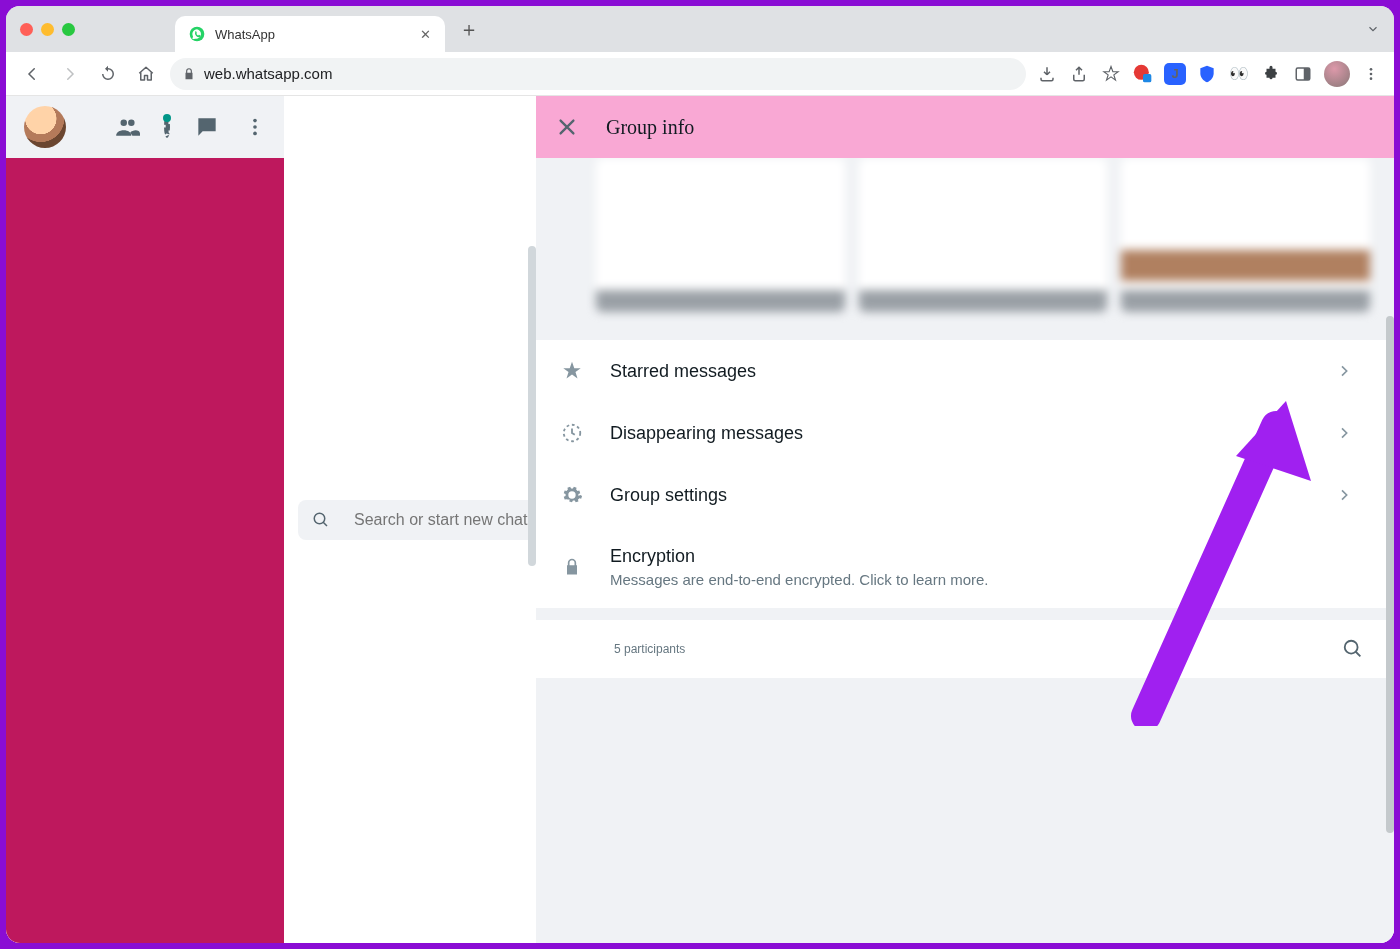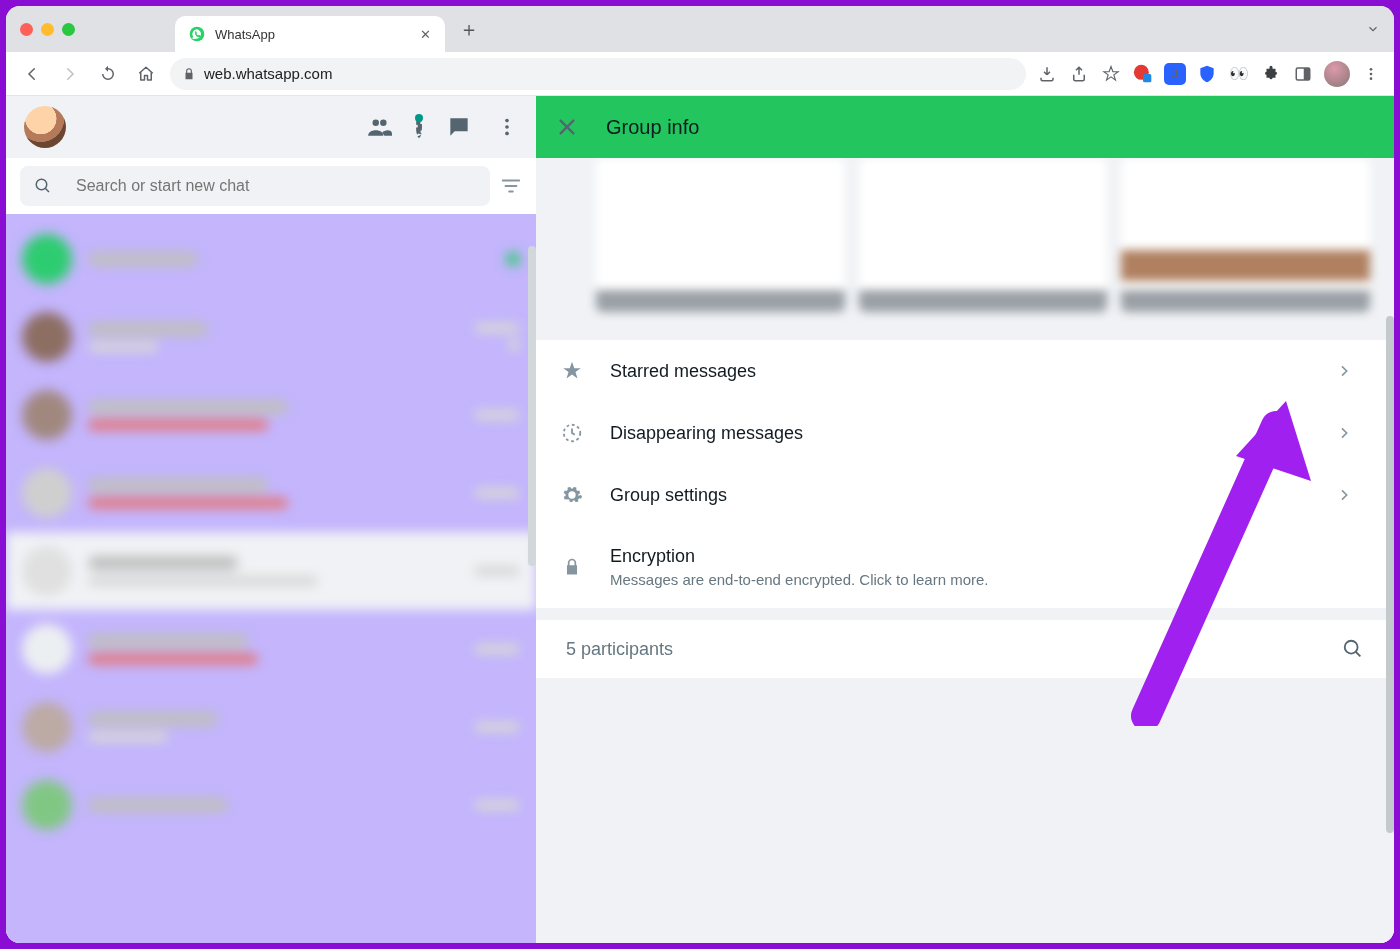--- a/index.html
+++ b/index.html
@@ -27,21 +27,21 @@
 .ext-icons .ic { width:22px; height:22px; display:flex; align-items:center; justify-content:center; color:#5f6368; }
 .ext-j { background:#2962ff; color:#fff; border-radius:5px; font-weight:700; font-size:13px; }
 .ext-shield { color:#2962ff; }
 .ext-goggles { font-size:16px; }
 .ext-avatar { width:26px; height:26px; border-radius:50%; background: radial-gradient(circle at 40% 30%, #d9a, #877); }
 
 
 .app { position: absolute; top: 90px; left: 0; right: 0; bottom: 0; background:#fff; display:flex; }
 
 
-.left { width: 530px; background:#c4b5fd; display:flex; flex-direction:column; position:relative; }
+.left { width: 530px; background:#be185d; display:flex; flex-direction:row; position:relative; }
 .left-header { height: 62px; background:#f0f2f5; display:flex; align-items:center; padding: 0 18px; gap: 24px; }
 .avatar { width: 42px; height: 42px; border-radius:50%; background: radial-gradient(circle at 40% 30%, #ffd3a8 0 40%, #b47a5a 41% 60%, #6b4630 61% 100%); }
 .lh-spacer { flex:1; }
 .hicon { color:#54656f; cursor:pointer; }
 .status-ring { width:24px; height:24px; border:3px dashed #54656f; border-radius:50%; position:relative; }
 .status-ring::after { content:''; position:absolute; top:-4px; right:-4px; width:8px; height:8px; background:#009688; border-radius:50%; }
 
 .searchwrap { padding: 8px 14px; background:#fff; display:flex; gap:10px; align-items:center; }
 .searchbox { flex:1; background:#f0f2f5; border-radius:8px; height:40px; display:flex; align-items:center; padding:0 14px; gap:24px; color:#667781; }
 .searchbox input { border:none; background:transparent; outline:none; font-size:16px; color:#3b4a54; flex:1; }
@@ -53,41 +53,41 @@
 .row .c1 { display:flex; flex-direction:column; gap:6px; }
 .row .ln { height:14px; border-radius:7px; background:#bfbfbf; }
 .row .sm { height:10px; border-radius:5px; background:#d7d7d7; }
 .row .meta { margin-left:auto; display:flex; flex-direction:column; align-items:flex-end; gap:6px; }
 .row .mln { width:46px; height:10px; background:#d7d7d7; border-radius:5px; }
 .row.sel { background:#f0f2f5; }
 .left .divider { position:absolute; top:62px; right:0; bottom:0; width:8px; background:#d1d7db; border-radius:4px; }
 
 
 .right { flex:1; background:#f0f2f5; display:flex; flex-direction:column; position:relative; }
-.r-header { height:62px; background:#22c55e; display:flex; align-items:center; padding:0 20px; gap:28px; }
+.r-header { height:62px; background:#f9a8d4; display:flex; align-items:center; padding:0 20px; gap:28px;font-family:Liberation Serif, serif; }
 .r-header .title { font-size:20px; color:#111b21; }
 .r-close { color:#54656f; cursor:pointer; }
 .r-body { flex:1; overflow:auto; }
 .media-strip { height:170px; display:flex; gap:14px; padding: 0 24px 16px 60px; align-items:stretch; filter: blur(5px); }
 .media-strip .card { flex:1; background:#fff; border-radius:6px; position:relative; }
 .media-strip .card::after { content:''; position:absolute; left:0; right:0; bottom:0; height:22px; background:#9aa0a6; border-radius:0 0 6px 6px; }
 .section-gap { height:12px; background:#f0f2f5; }
 
 .list { background:#fff; }
 .item { display:flex; align-items:center; padding: 20px 42px 20px 24px; gap: 26px; cursor:pointer; }
 .item .ic { width:24px; color:#8696a0; display:flex; justify-content:center; }
 .item .txt { flex:1; }
 .item .lbl { font-size:18px; color:#111b21; }
 .item .sub { font-size:15px; color:#667781; margin-top:4px; }
 .item .chev { color:#8696a0; }
 .toggle { width:40px; height:18px; background:#cbd1d6; border-radius:10px; position:relative; }
 .toggle .knob { position:absolute; left:-2px; top:-3px; width:22px; height:22px; border-radius:50%; background:#fff; box-shadow:0 1px 3px rgba(0,0,0,0.3); }
 
 .participants { background:#fff; padding: 18px 30px; display:flex; align-items:center; }
-.participants .lbl2 { font-size:18px; color:#667781; flex:1; }
+.participants .lbl2 { font-size:12px; color:#667781; flex:1;margin-left:48px; }
 .r-scroll { position:absolute; right:0; top:220px; bottom:110px; width:8px; background:#c4c9cc; border-radius:4px; }
 
 .arrow { position:absolute; pointer-events:none; }
 svg { display:block; }
 </style>
 </head>
 <body>
 
 <div class="frame">
 

